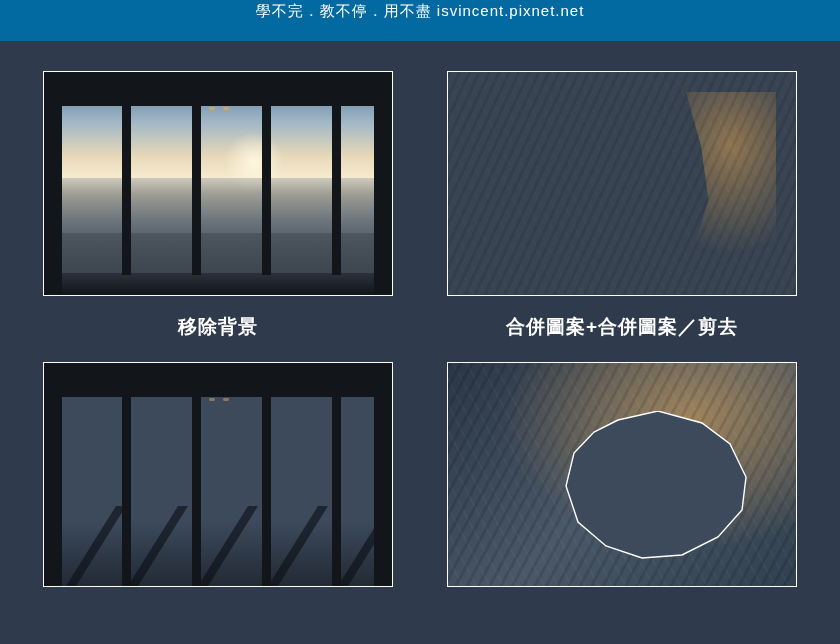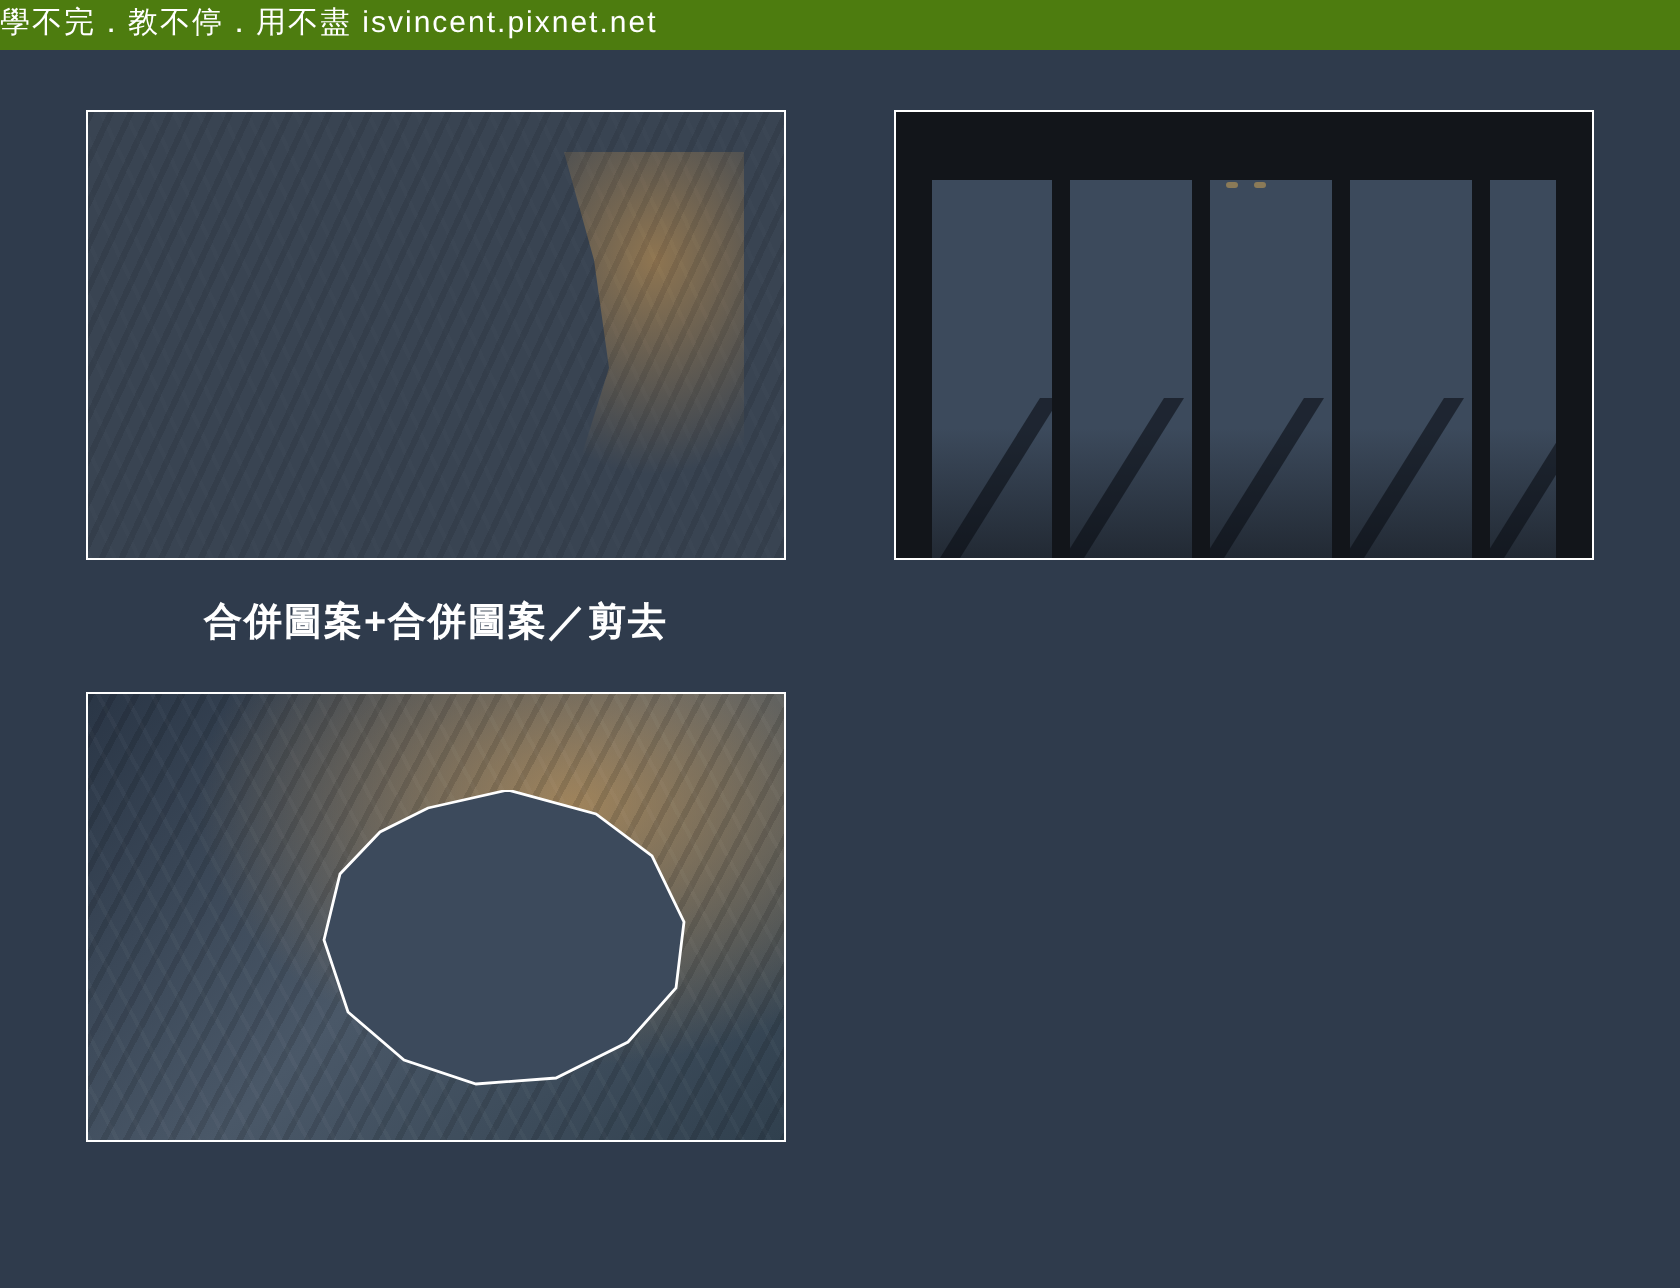--- a/index.html
+++ b/index.html
@@ -4,23 +4,24 @@
   <style>
     * { margin: 0; padding: 0; box-sizing: border-box; }
     body {
       width: 840px;
       height: 644px;
       background: #2f3b4c;
       font-family: "Microsoft JhengHei", "PingFang TC", sans-serif;
       overflow: hidden;
     }
     .banner {
-      background: #4d7c0f;
+      background: #0369a1;
       color: #ffffff;
-      padding: 2px 0 4px 0;
+      text-align: center;
+      padding: 2px 0 20px 0;
       font-size: 15px;
       letter-spacing: 1px;
     }
     .grid {
       padding: 30px 40px 20px 40px;
       display: grid;
       grid-template-columns: 1fr 1fr;
       column-gap: 48px;
       row-gap: 0;
     }
@@ -141,20 +142,36 @@
   </style>
 </head>
 <body>
 
 <div class="banner">
   <span>學不完．教不停．用不盡 isvincent.pixnet.net</span>
 </div>
 
 <div class="grid">
 
+  <div>
+    <div class="thumb img1">
+      <div class="sun"></div>
+      <div class="city"></div>
+      <div class="frame-top"></div>
+      <div class="frame-bottom"></div>
+      <div class="frame-left"></div>
+      <div class="frame-right"></div>
+      <div class="mullion m1"></div>
+      <div class="mullion m2"></div>
+      <div class="mullion m3"></div>
+      <div class="mullion m4"></div>
+      <div class="light"></div>
+    </div>
+    <div class="caption">移除背景</div>
+  </div>
 
   <div>
     <div class="thumb img2">
       <div class="sky"></div>
       <div class="mountain"></div>
       <div class="water"></div>
       <div class="cave-mask"></div>
       <div class="rocklight"></div>
       <div class="rocktex"></div>
     </div>

